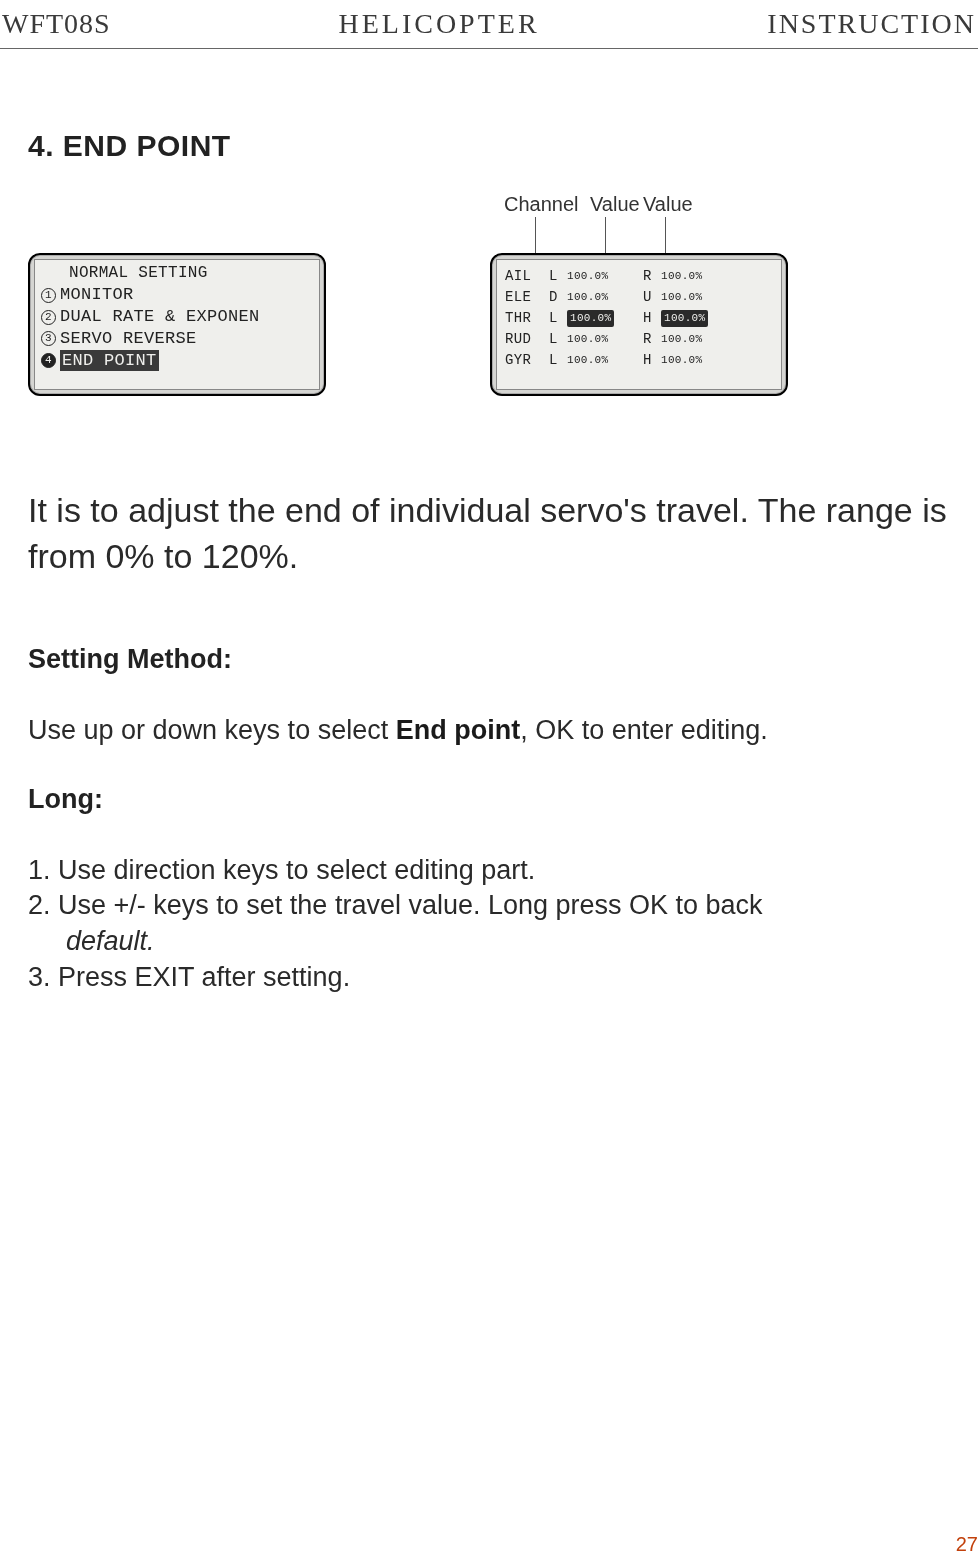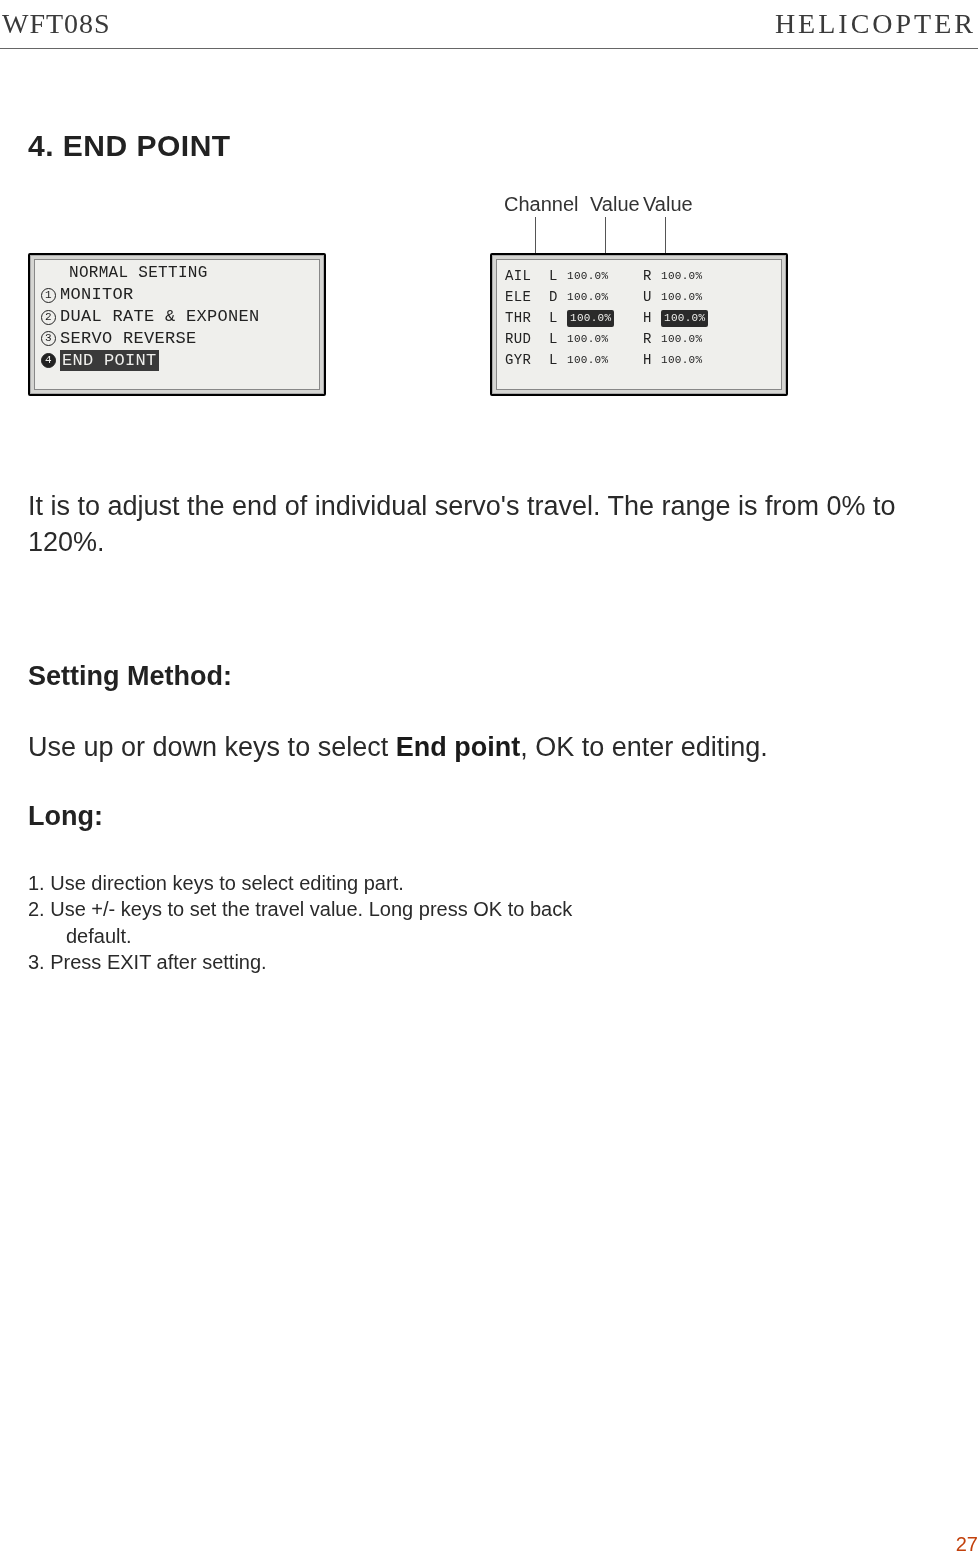--- a/index.html
+++ b/index.html
@@ -51,21 +51,21 @@
     display: flex;
     justify-content: space-between;
     margin-bottom: 92px;
   }
   .lcd {
     border: 2px solid #000;
     background: #d5d5d2;
     width: 298px;
     height: 143px;
     position: relative;
-    border-radius: 2px;
+    border-radius: 12px;
     box-shadow: inset 0 0 0 1px #aaa;
   }
   .lcd-inner {
     position: absolute;
     left: 4px; right: 4px; top: 4px; bottom: 4px;
     background: #efefec;
     border: 1px solid #888;
     padding: 3px 6px;
     font-family: "Courier New", monospace;
     font-size: 17px;
@@ -113,23 +113,23 @@
   .erow .v2 { width: 56px; font-size: 11px; }
   .badge {
     display: inline-block;
     background: #2a2a2a;
     color: #efefec;
     padding: 0 3px;
     border-radius: 2px;
     font-size: 11px;
   }
   .para {
-    font-size: 27px;
+    font-size: 34px;
     line-height: 1.35;
-    margin-bottom: 100px;
+    margin-bottom: 64px;
     color: #2a2a2a;
   }
   .sub-title {
     font-size: 27px;
     font-weight: bold;
     margin-bottom: 40px;
     color: #222;
   }
   .method-text {
     font-size: 27px;
@@ -137,40 +137,41 @@
     color: #2a2a2a;
   }
   .method-text b { font-weight: bold; color: #1a1a1a; }
   .steps-title {
     font-size: 27px;
     font-weight: bold;
     margin-bottom: 38px;
     color: #222;
   }
   .steps {
-    font-size: 20px;
+    font-size: 27px;
     line-height: 1.32;
     color: #2a2a2a;
   }
-  .steps .indent { padding-left: 38px; }
+  .steps .indent { padding-left: 38px; font-style: italic; }
   .page-num {
     position: absolute;
     bottom: 12px;
     left: 0; right: 0;
     text-align: right;
     font-size: 20px;
     color: #c2410c;
   }
 </style>
 </head>
 <body>
 
 <div class="header">
   <span class="left">WFT08S</span>
   <span class="center">HELICOPTER</span>
+  <span class="right">INSTRUCTION</span>
 </div>
 
 <div class="content">
 
   <div class="section-title">4. END POINT</div>
 
   <div class="labels-row">
     <span class="lbl" style="left:31px">Channel</span>
     <span class="lbl" style="left:117px">Value</span>
     <span class="lbl" style="left:170px">Value</span>

